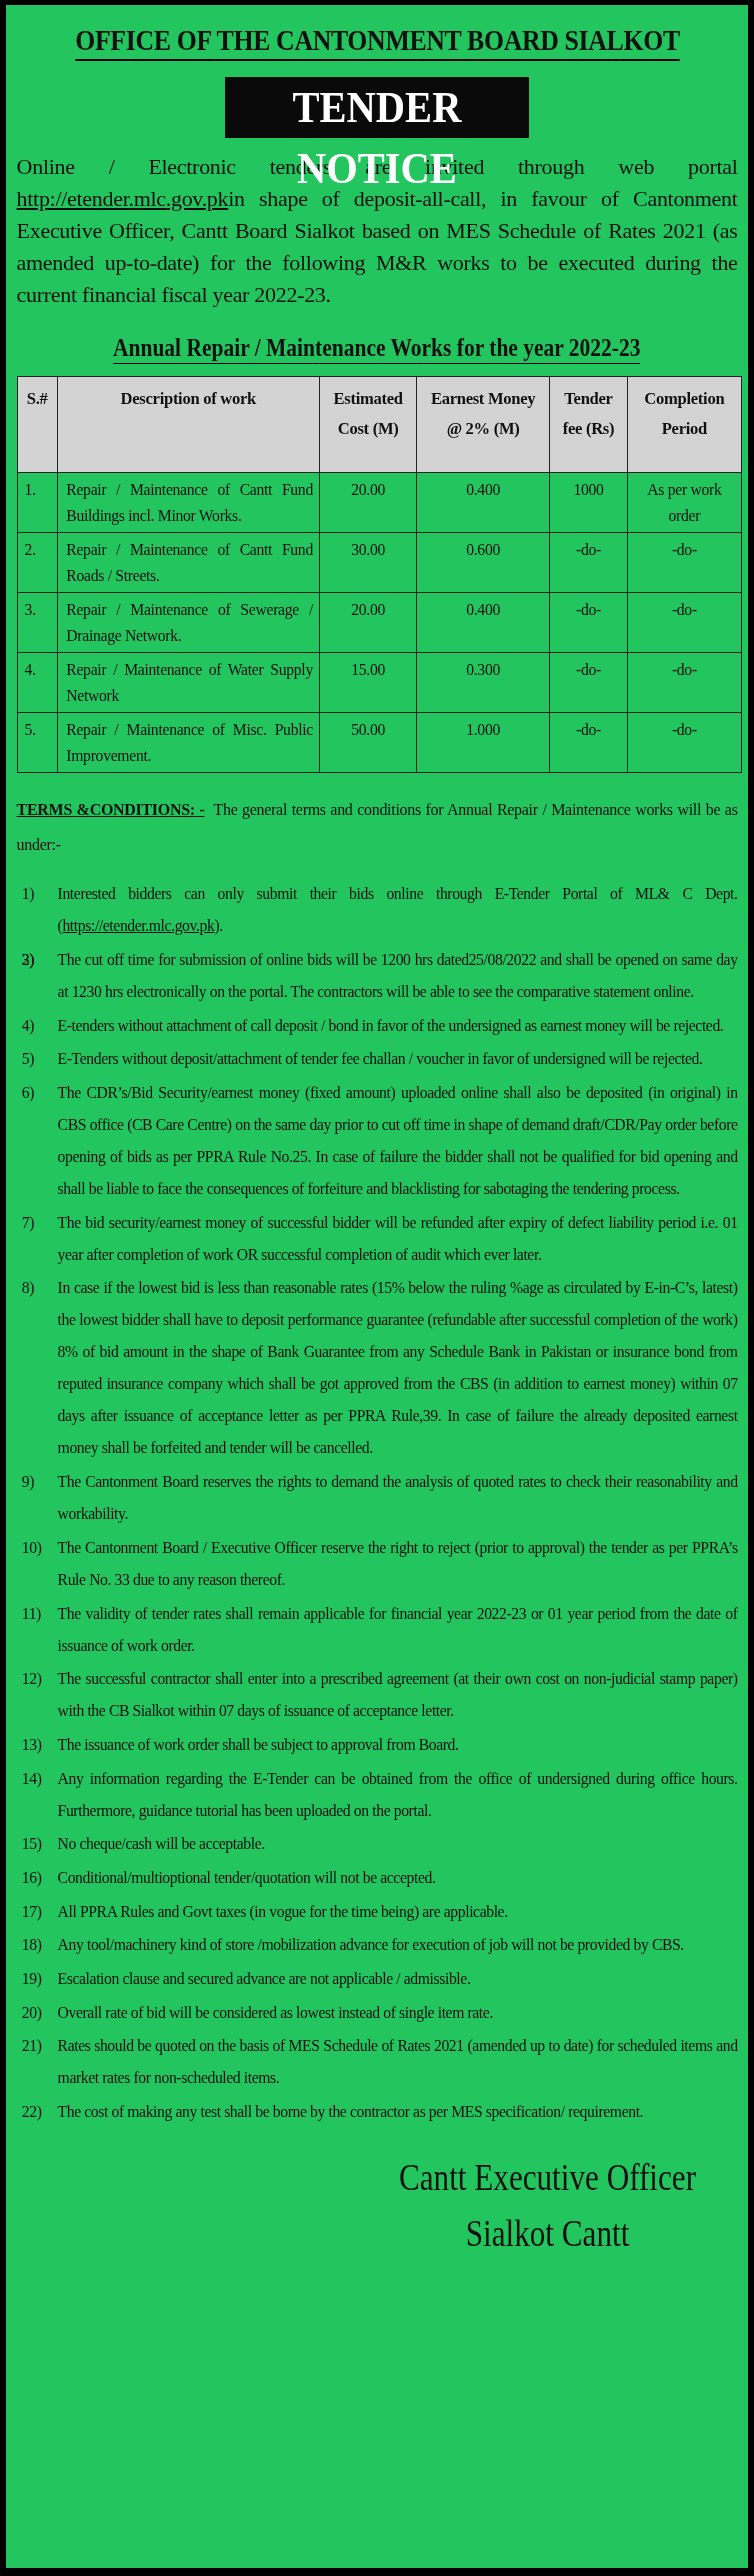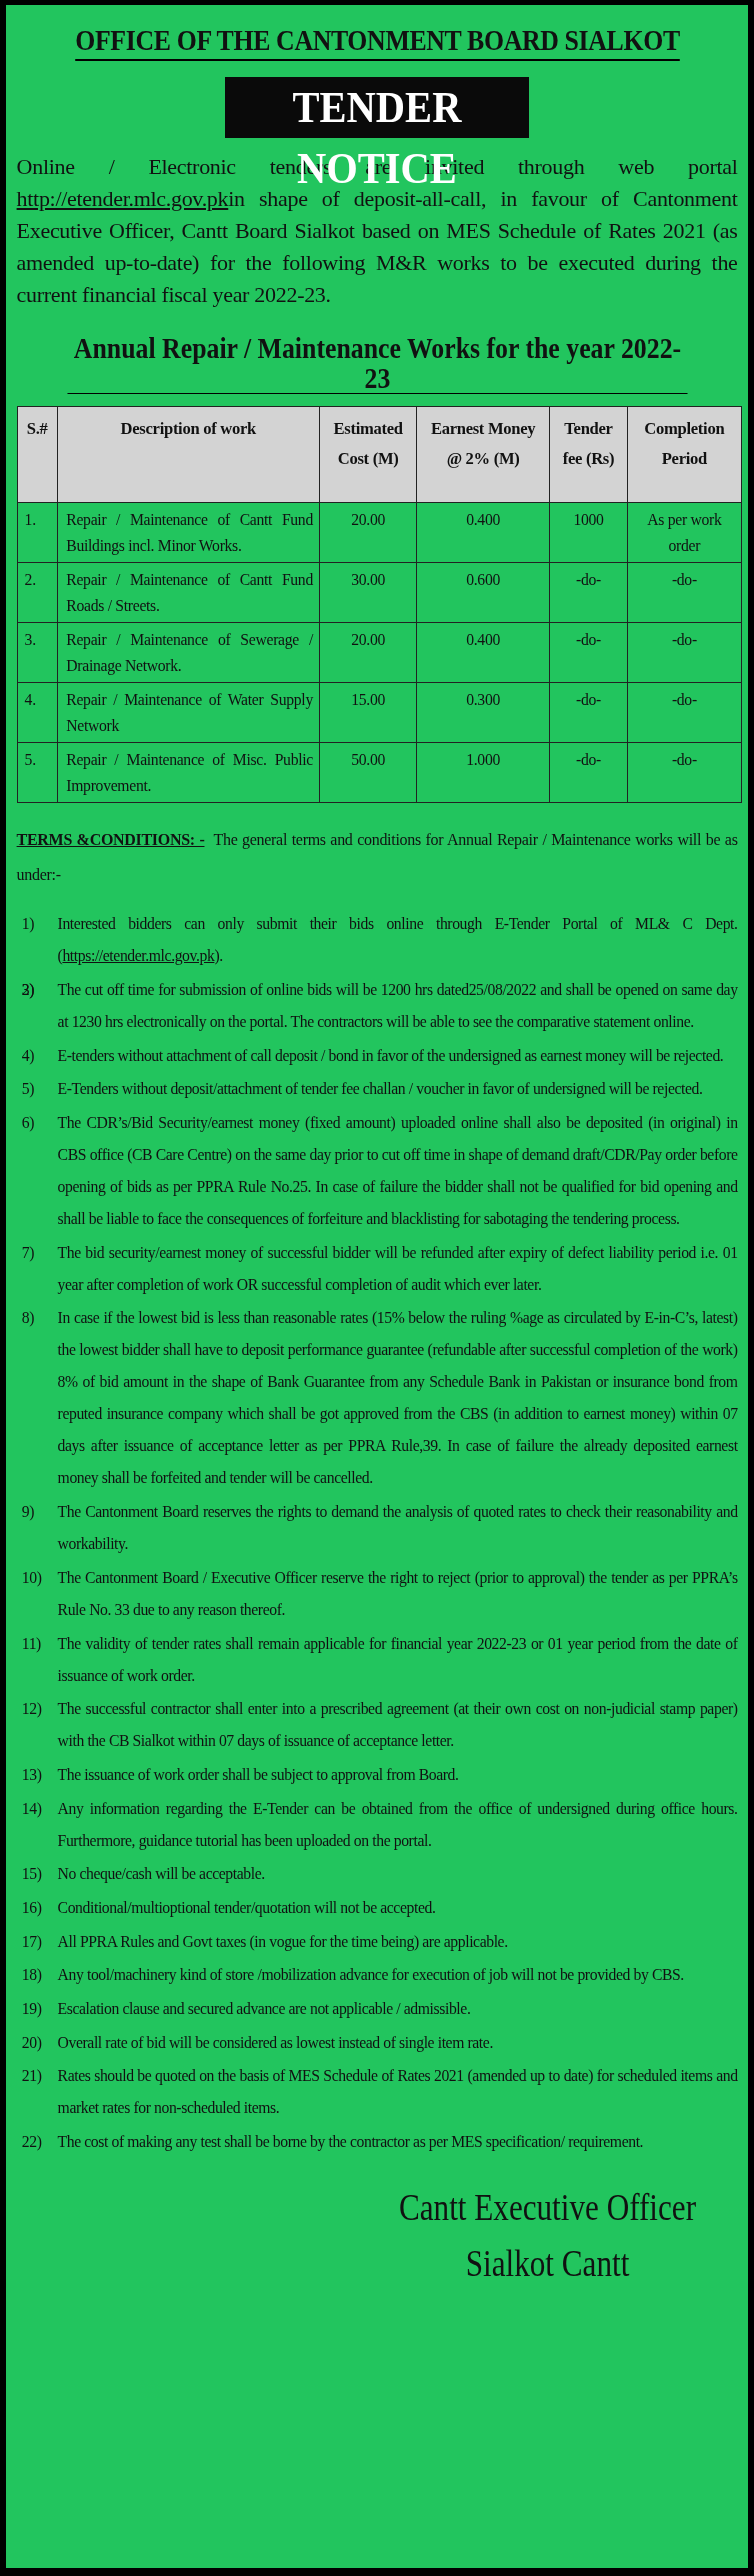--- a/index.html
+++ b/index.html
@@ -50,21 +50,21 @@
       font-size: 22px;
       line-height: 32px;
       margin-top: 12.2px;
       text-align: justify;
       letter-spacing: -0.3px;
     }
     .intro a { color: #111; text-decoration: underline; }
     .works-title {
       text-align: center;
       font-weight: bold;
-      font-size: 30px;
+      font-size: 25px;
       margin-top: 14px;
       line-height: 30px;
     }
     .works-title span {
       display: inline-block;
       border-bottom: 1.7px solid #000;
       transform: scaleX(0.86);
     }
     table.works {
       border-collapse: collapse;

